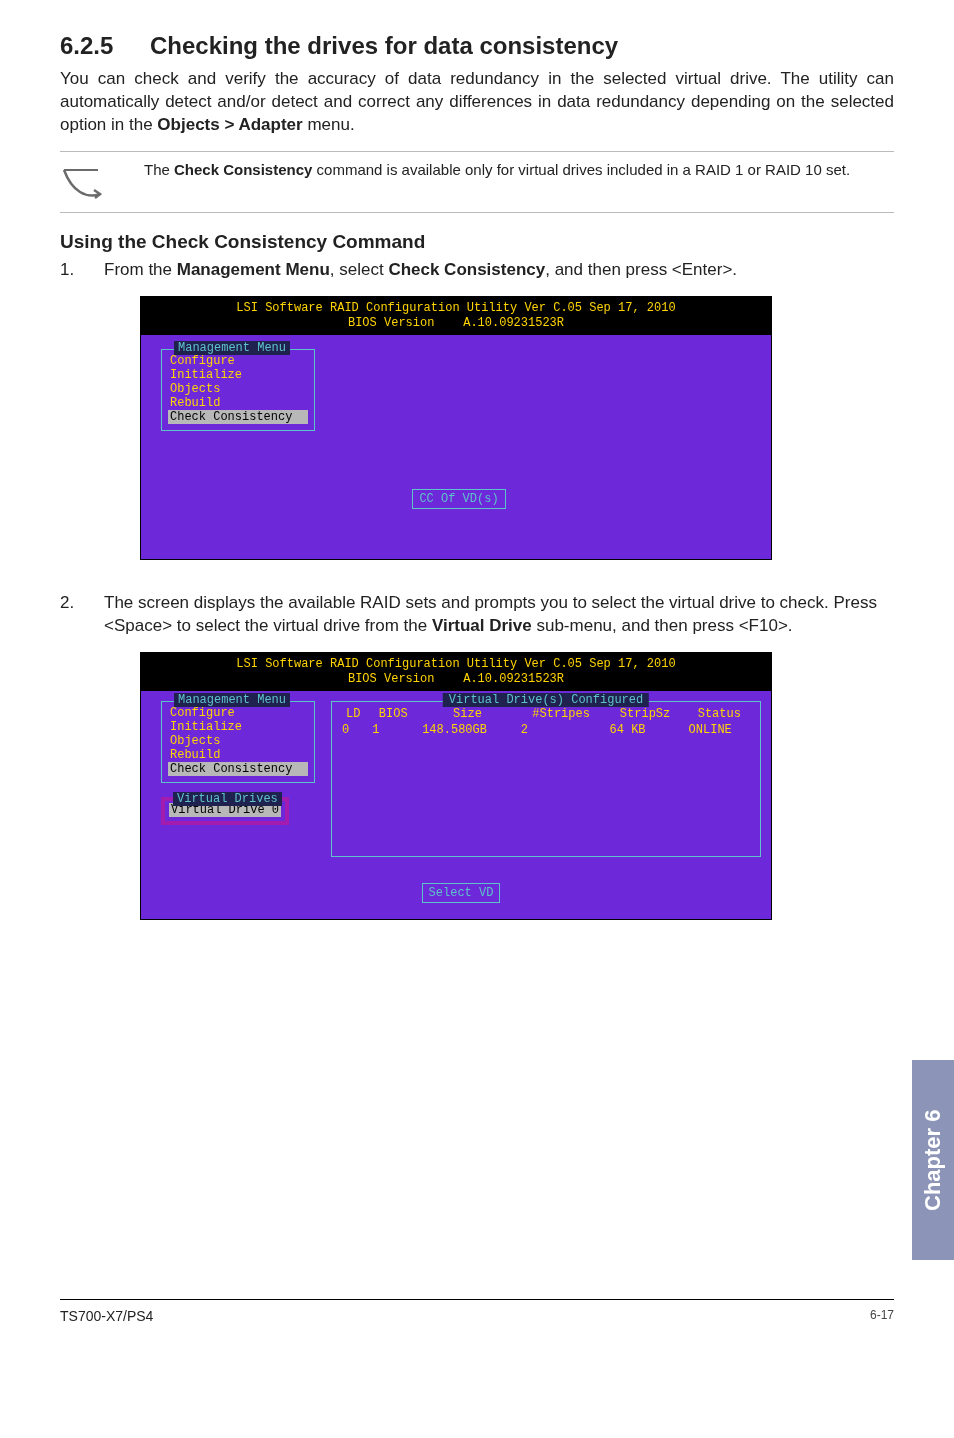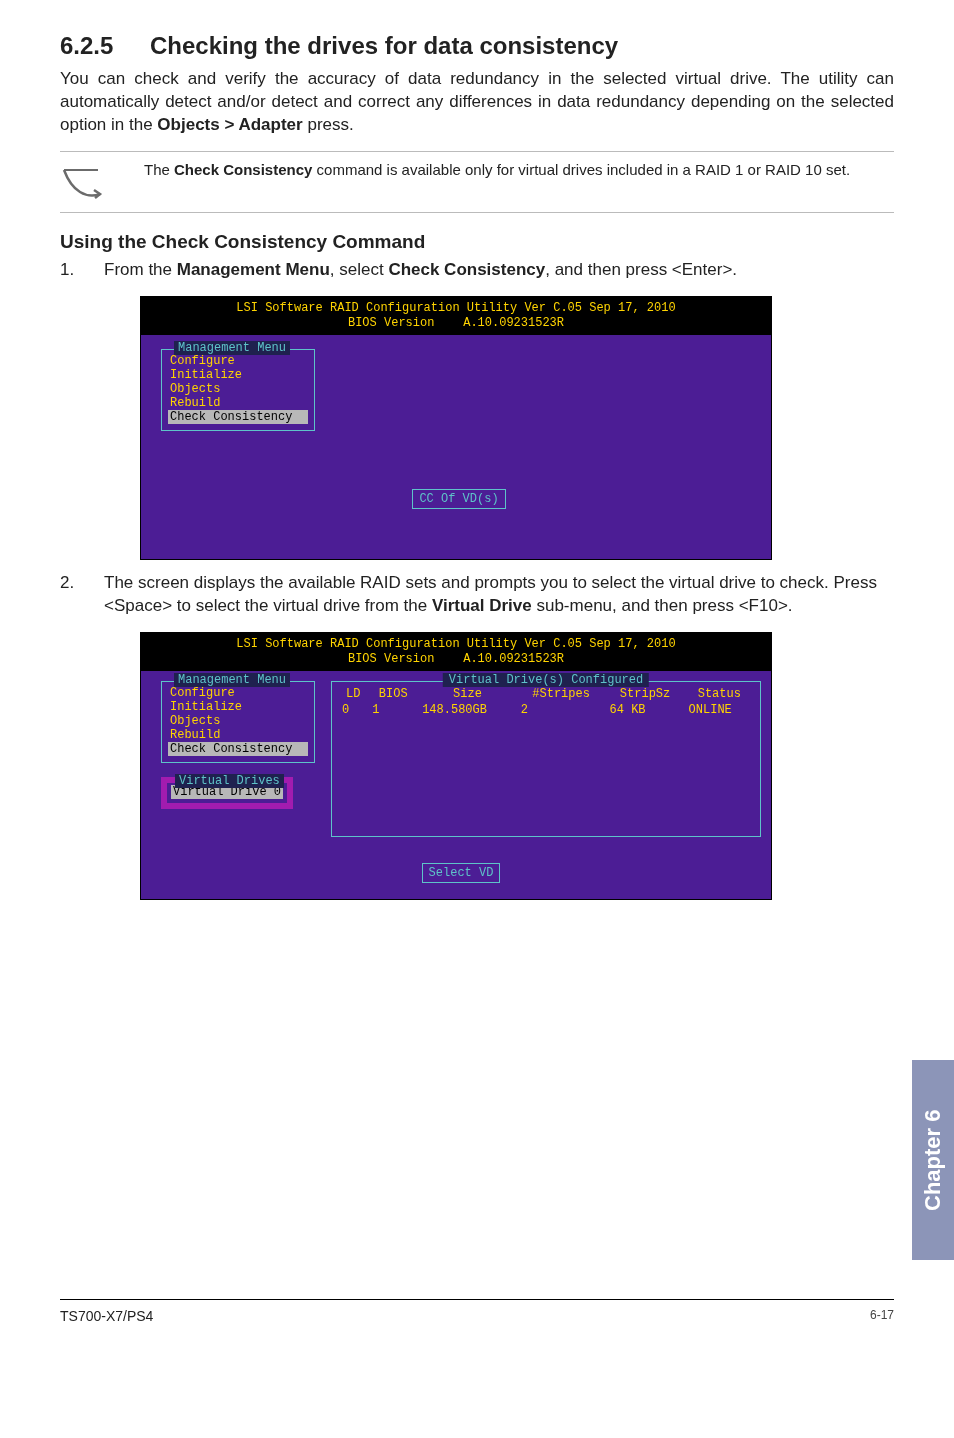--- a/index.html
+++ b/index.html
@@ -68,22 +68,22 @@
   ol.steps > li .num {
     flex: 0 0 44px;
   }
   ol.steps > li .txt {
     flex: 1;
   }
 
   
   .bios {
     width: 630px;
-    margin: 10px 0 12px 80px;
-    background: #4c1d95;
+    margin: 10px 0 32px 80px;
+    background: #6d28d9;
     font-family: "Courier New", monospace;
     font-size: 12px;
     color: #b8b8b8;
     border: 1px solid #000;
   }
   .bios-header {
     background: #000;
     color: #ffd400;
     text-align: center;
     padding: 4px 6px;
@@ -179,21 +179,21 @@
   table.vd th {
     color: #ffd400;
     font-weight: normal;
     text-align: center;
     padding: 1px 4px;
   }
   table.vd td {
     padding: 1px 4px;
   }
   .small-box {
-    border: 6px solid #a21caf;
+    border: 4px solid #a21caf;
     padding: 2px 4px 4px 4px;
     position: relative;
     margin-top: 14px;
     display: inline-block;
   }
   .small-box-title {
     position: absolute;
     top: -9px;
     left: 8px;
     background: #1f214f;
@@ -238,21 +238,21 @@
 </head>
 <body>
 
 <div class="page">
 
   <h2 class="section-title">
     <span class="number">6.2.5</span><span>Checking the drives for data consistency</span>
   </h2>
 
   <p class="body">
-    <span>You can check and verify the accuracy of data redundancy in the selected virtual drive. The utility can automatically detect and/or detect and correct any differences in data redundancy depending on the selected option in the </span><b>Objects &gt; Adapter</b><span> press.</span>
+    <span>You can check and verify the accuracy of data redundancy in the selected virtual drive. The utility can automatically detect and/or detect and correct any differences in data redundancy depending on the selected option in the </span><b>Objects &gt; Adapter</b><span> menu.</span>
   </p>
 
   <div class="note-row">
     <div class="note-icon">
       <svg width="44" height="36" viewBox="0 0 44 36">
         <path d="M4 6 L38 6" stroke="#6b6b6b" stroke-width="2" fill="none"></path>
         <path d="M4 6 Q10 22 20 28 Q30 34 40 30" stroke="#6b6b6b" stroke-width="2.5" fill="none"></path>
         <path d="M34 26 L40 30 L35 34" stroke="#6b6b6b" stroke-width="2.5" fill="none"></path>
       </svg>
     </div>

